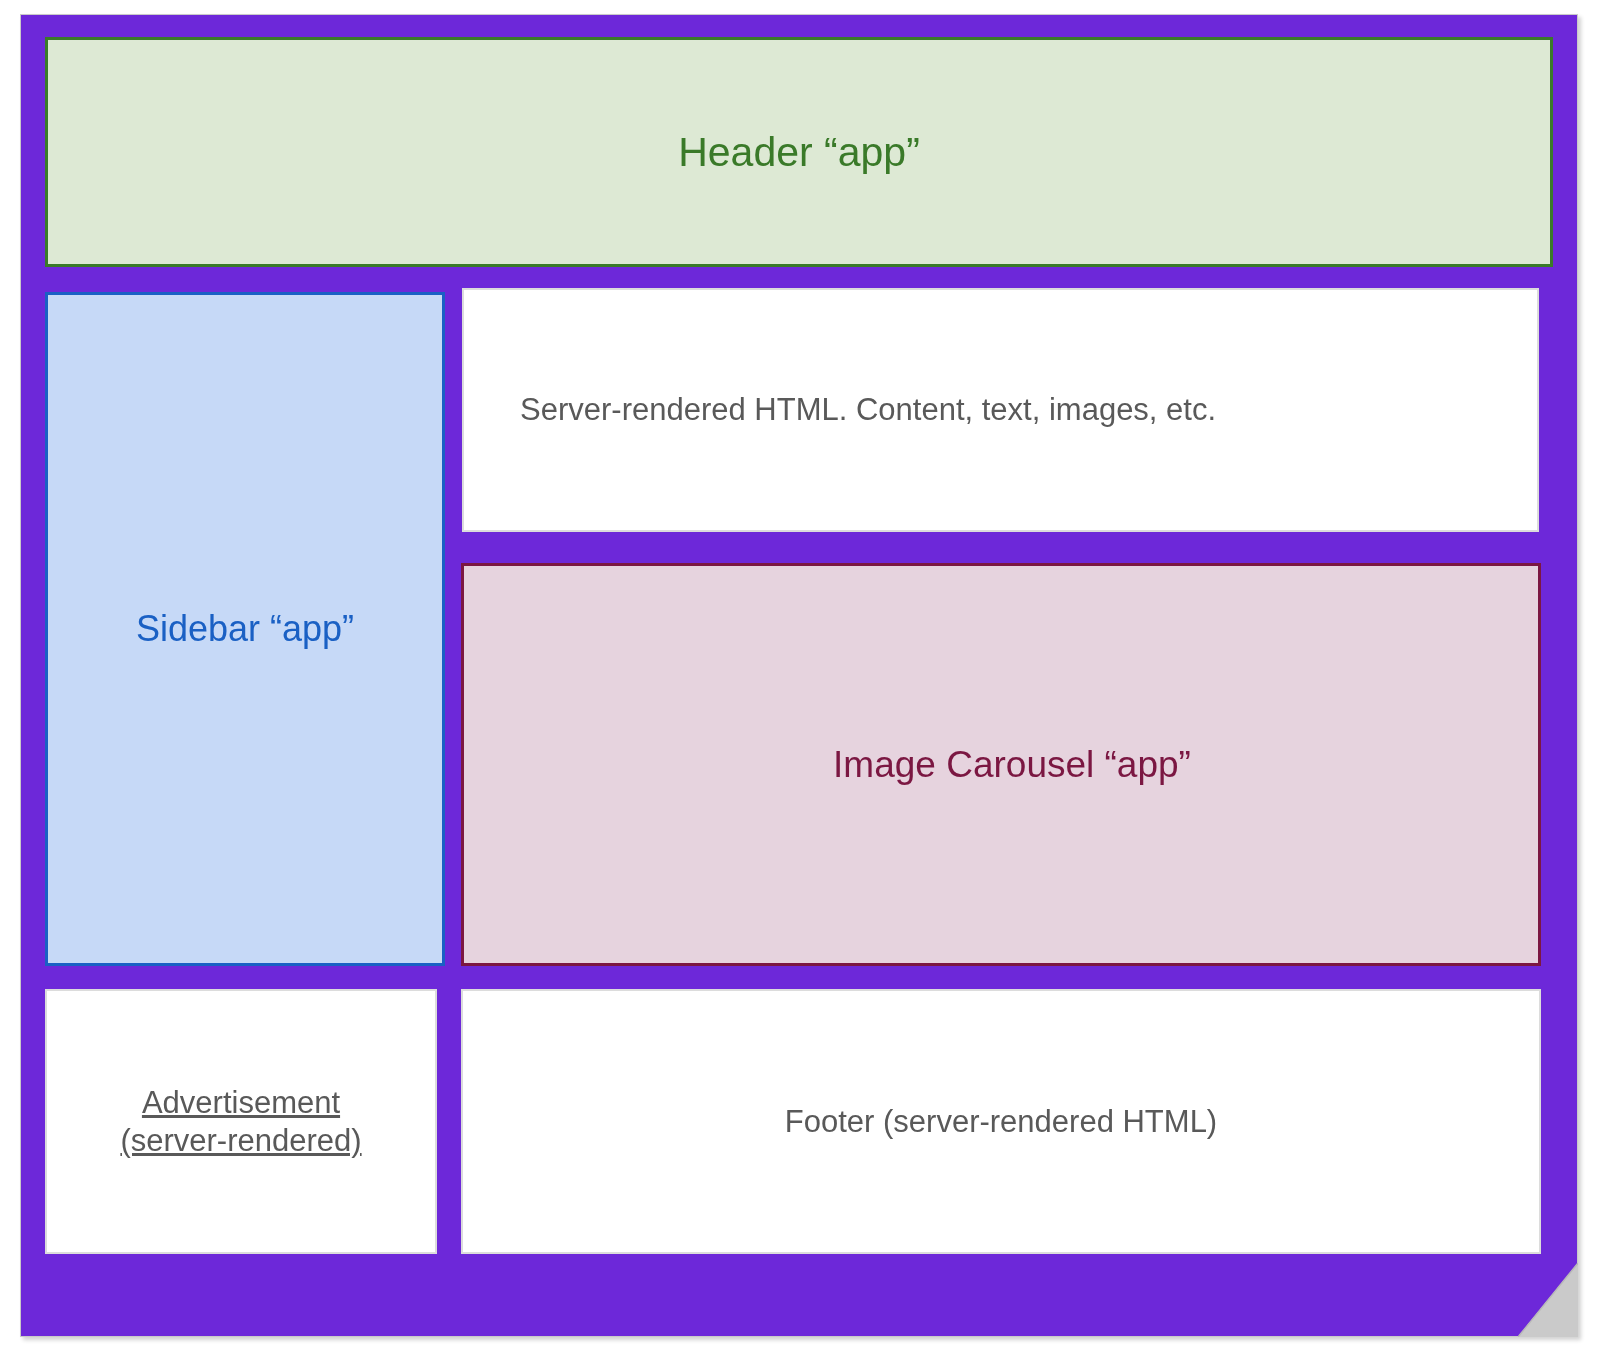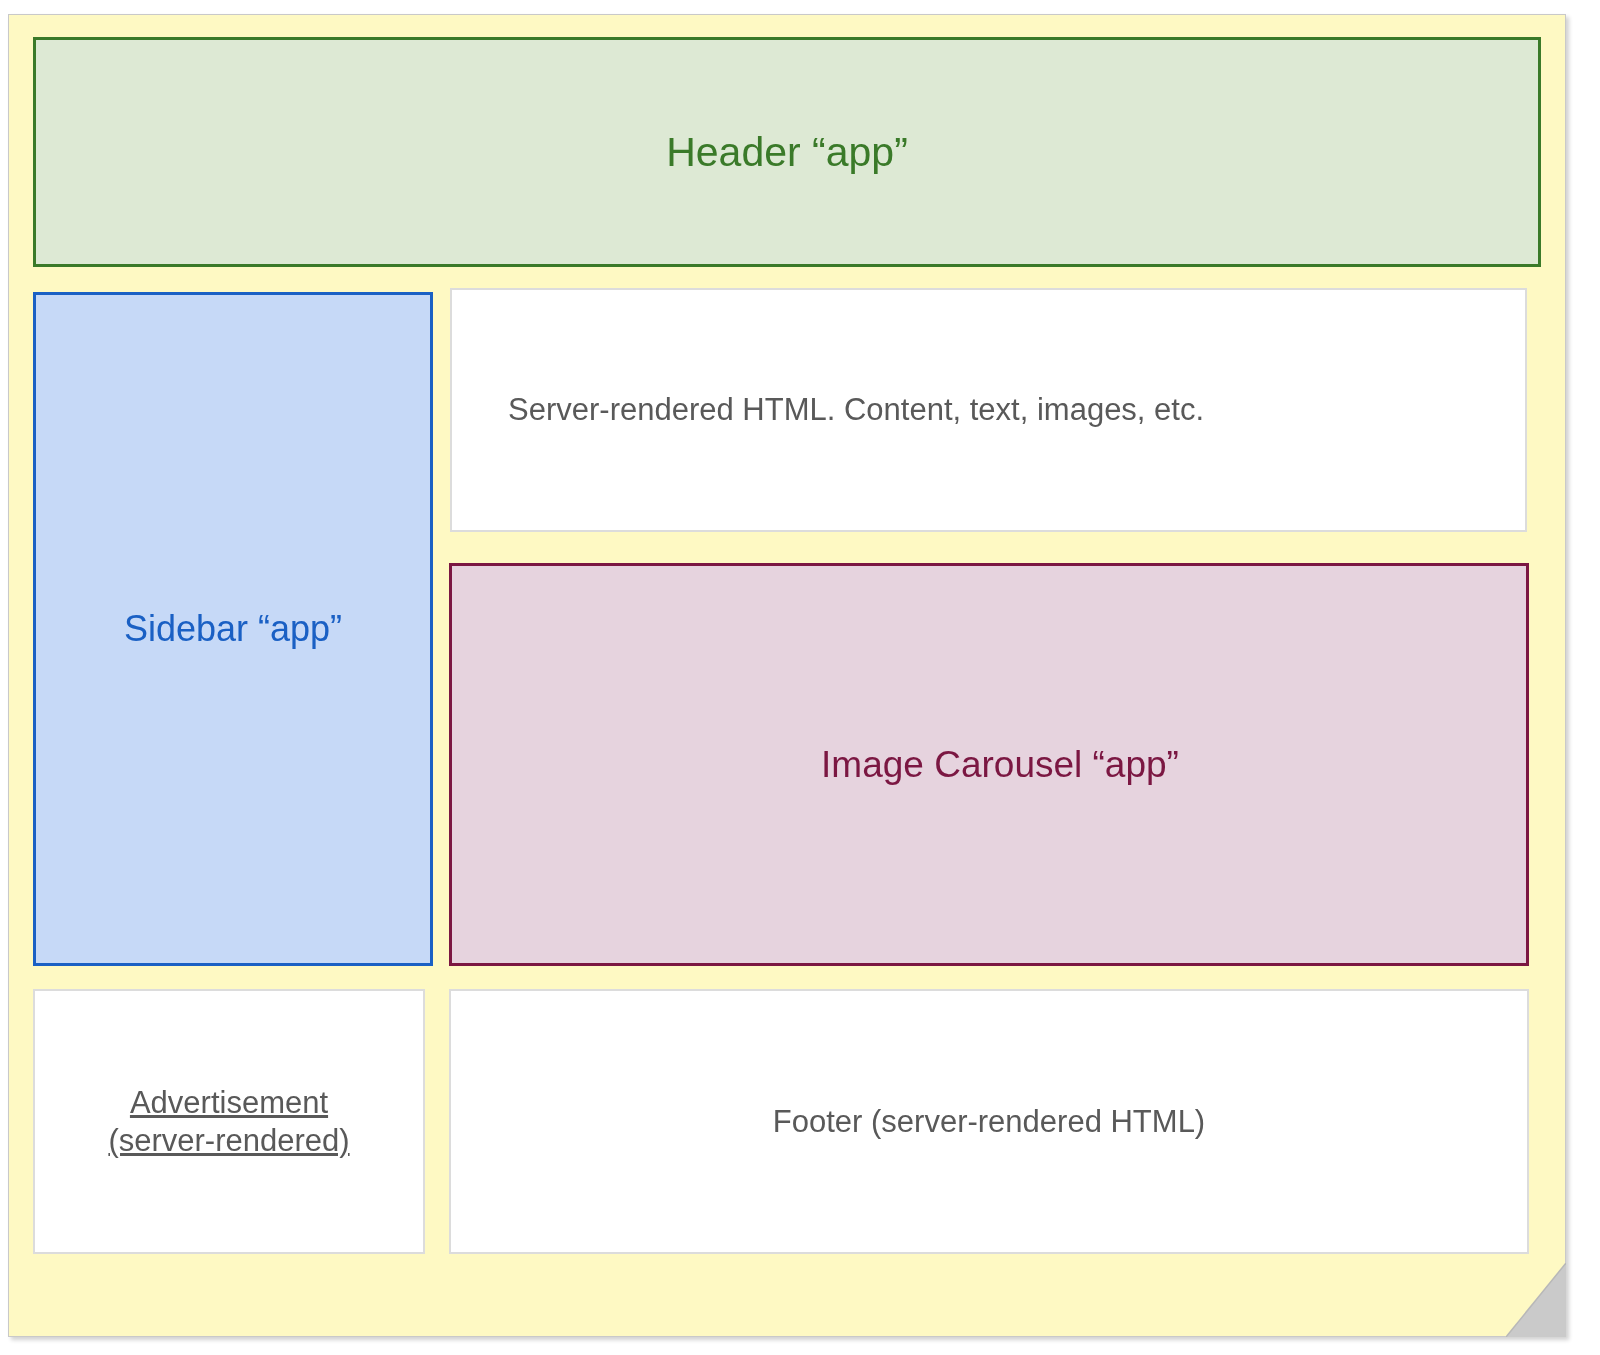--- a/index.html
+++ b/index.html
@@ -10,25 +10,25 @@
   body {
     width: 1600px;
     height: 1355px;
     font-family: "Liberation Sans", sans-serif;
     overflow: hidden;
   }
 
   
   #page-sheet {
     position: absolute;
-    left: 8px;
+    left: 20px;
     top: 14px;
     width: 1558px;
     height: 1323px;
-    background: #fef9c3;
+    background: #6d28d9;
     border: 1px solid #c9c9c9;
     box-sizing: border-box;
     box-shadow: 3px 3px 4px rgba(0,0,0,0.18);
   }
 
   
   #corner-fold {
     position: absolute;
     right: -1px;
     bottom: -1px;

